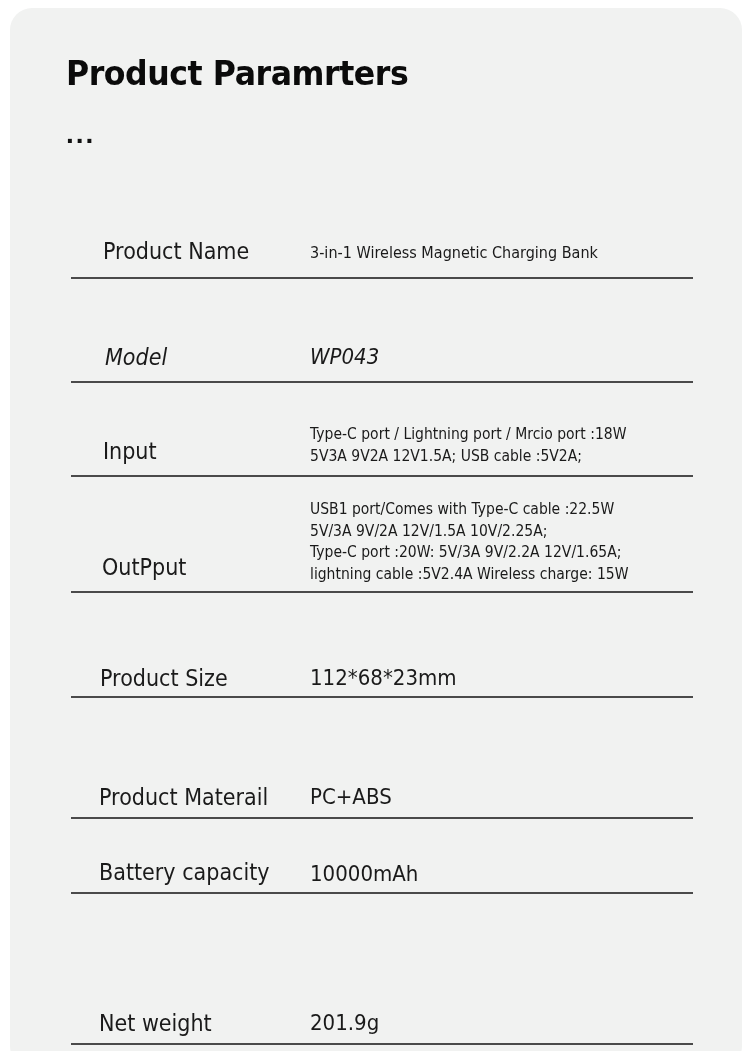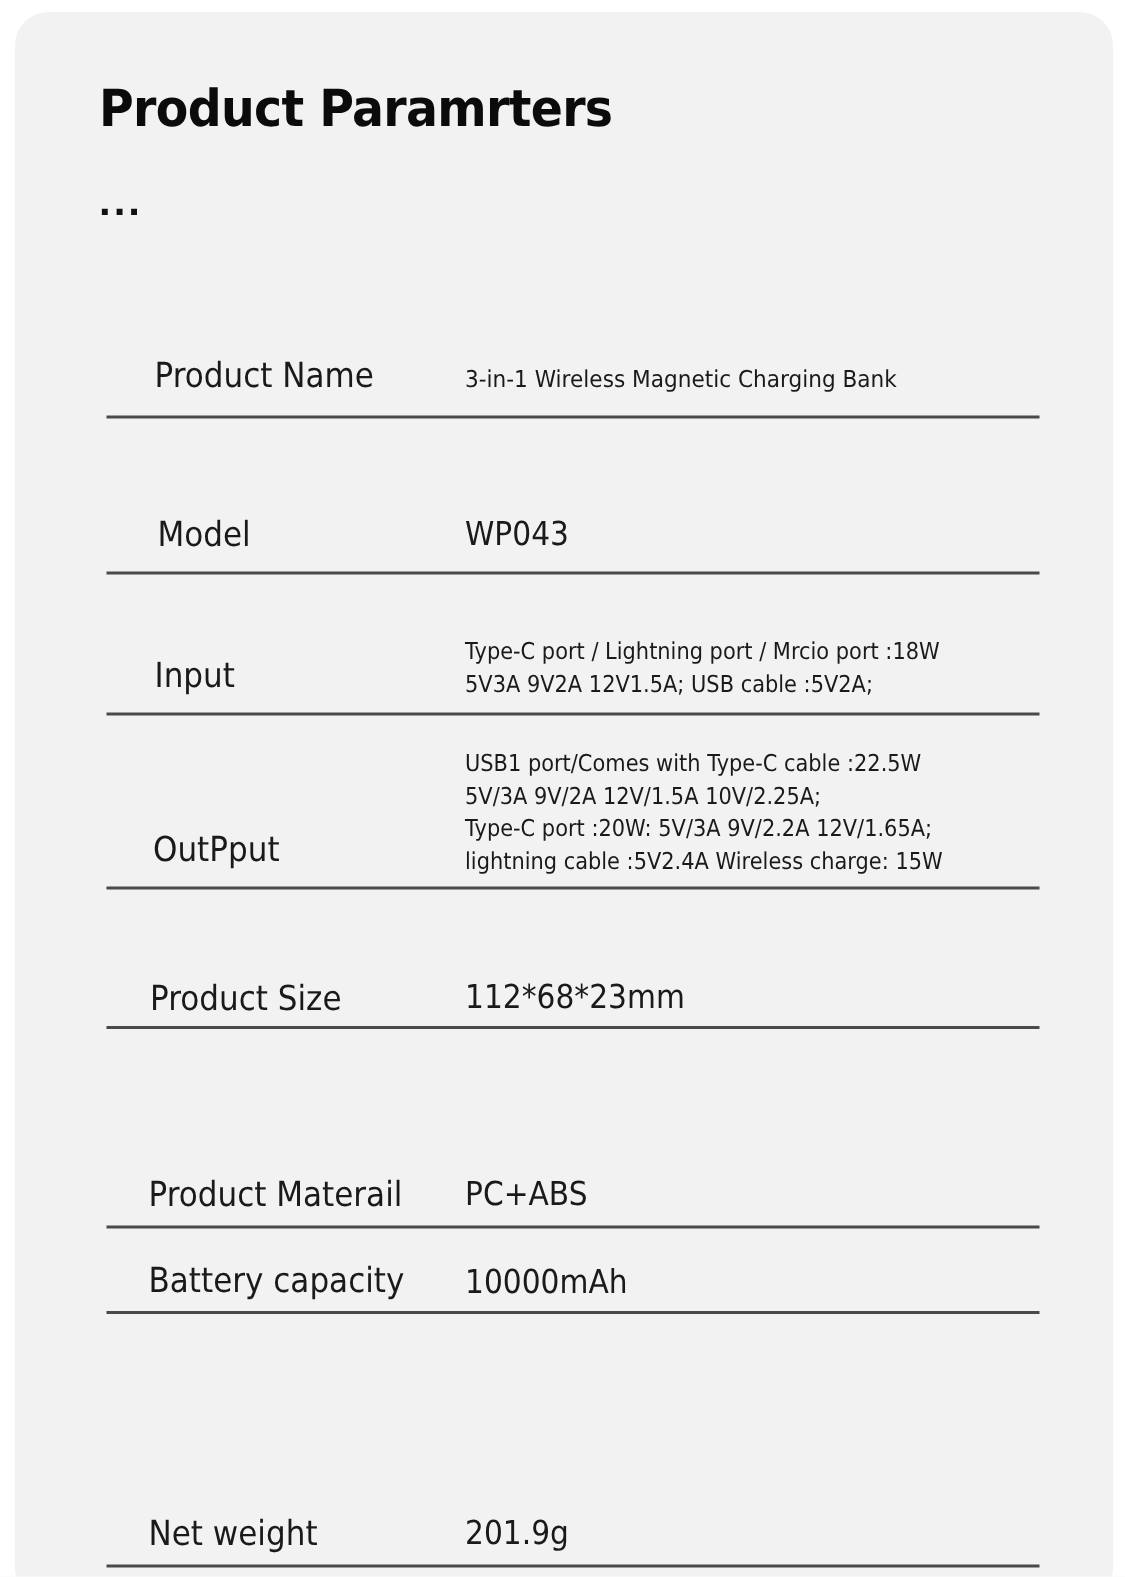--- a/index.html
+++ b/index.html
@@ -92,21 +92,21 @@
 <div class="card"></div>
 
 <h1 class="title">Product Paramrters</h1>
 <div class="dots">...</div>
 
 <div class="row" style="top:200px;height:77px;text-decoration:underline;">
   <div class="label" style="left:32px;top:40px;">Product Name</div>
   <div class="value small" style="top:46px;">3-in-1 Wireless Magnetic Charging Bank</div>
 </div>
 
-<div class="row" style="top:279px;height:102px;">
+<div class="row" style="top:279px;height:102px;font-style:italic;">
   <div class="label" style="left:34px;top:67px;">Model</div>
   <div class="value" style="top:67px;">WP043</div>
 </div>
 
 <div class="row" style="top:372px;height:103px;">
   <div class="label" style="left:32px;top:68px;">Input</div>
   <div class="value multi" style="top:52px;">
     <span>Type-C port / Lightning port / Mrcio port :18W</span>
     <span>5V3A 9V2A 12V1.5A; USB cable :5V2A;</span>
   </div>
@@ -115,31 +115,31 @@
 <div class="row" style="top:488px;height:103px;">
   <div class="label" style="left:31px;top:68px;">OutPput</div>
   <div class="value multi" style="top:11px;">
     <span>USB1 port/Comes with Type-C cable :22.5W</span>
     <span>5V/3A 9V/2A 12V/1.5A 10V/2.25A;</span>
     <span>Type-C port :20W: 5V/3A 9V/2.2A 12V/1.65A;</span>
     <span>lightning cable :5V2.4A Wireless charge: 15W</span>
   </div>
 </div>
 
-<div class="row" style="top:581px;height:103px;">
+<div class="row" style="top:593px;height:103px;">
   <div class="label" style="left:29px;top:74px;">Product Size</div>
   <div class="value" style="top:74px;">112*68*23mm</div>
 </div>
 
 <div class="row" style="top:715px;height:102px;">
   <div class="label" style="left:28px;top:71px;">Product Materail</div>
   <div class="value" style="top:71px;">PC+ABS</div>
 </div>
 
-<div class="row" style="top:770px;height:104px;">
+<div class="row" style="top:788px;height:104px;">
   <div class="label" style="left:28px;top:73px;">Battery capacity</div>
   <div class="value" style="top:75px;">10000mAh</div>
 </div>
 
 <div class="row" style="top:940px;height:103px;">
   <div class="label" style="left:28px;top:72px;">Net weight</div>
   <div class="value" style="top:72px;">201.9g</div>
 </div>
 
 </body></html>

